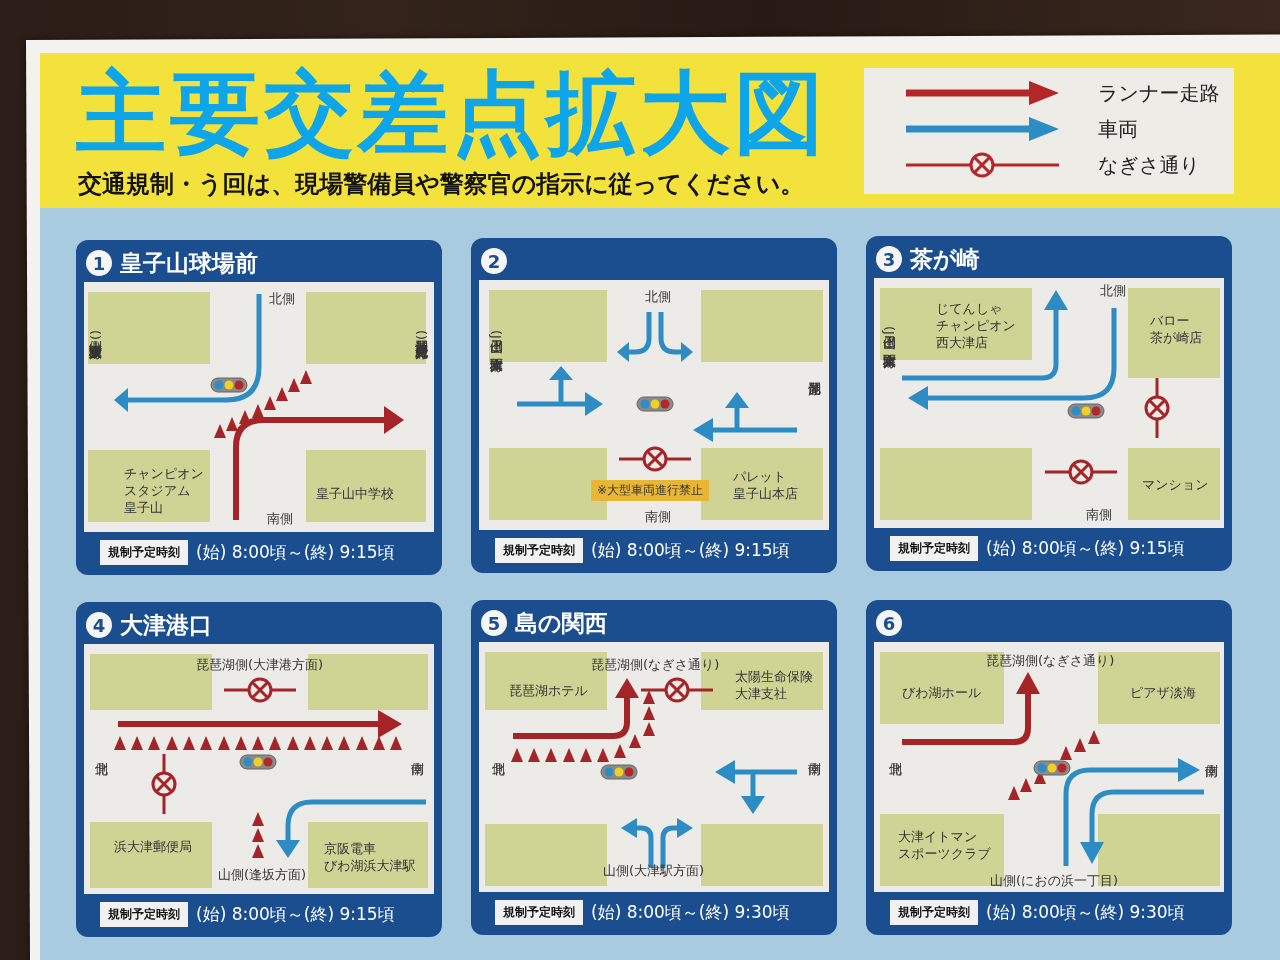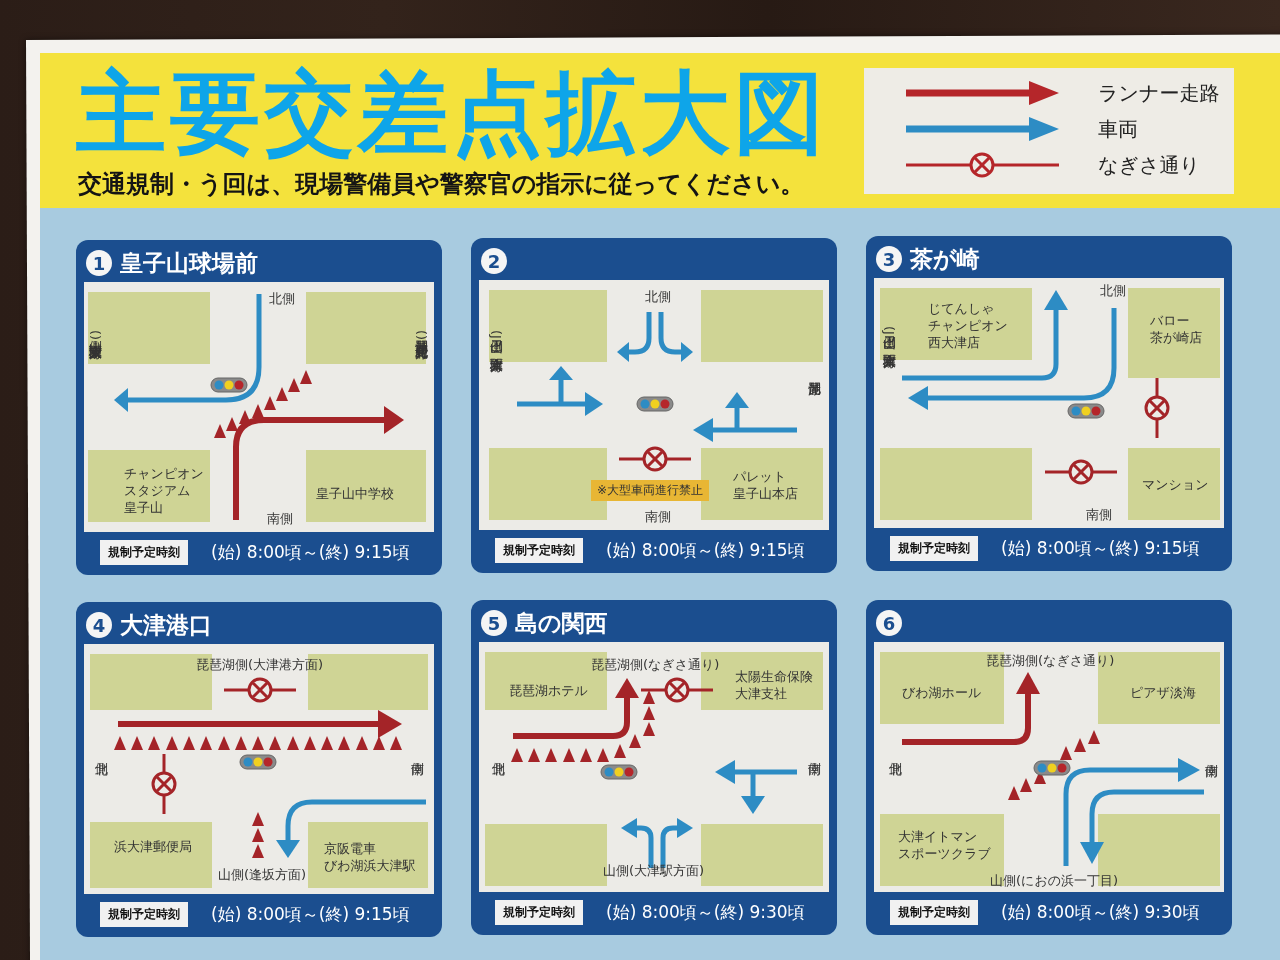--- a/index.html
+++ b/index.html
@@ -11,21 +11,21 @@
   .subtitle{position:absolute;left:78px;top:168px;font-size:24px;font-weight:bold;color:#141414;letter-spacing:0px;}
   .legend{position:absolute;left:864px;top:68px;width:370px;height:126px;background:#eeece6;}
   .legend-row{position:absolute;left:40px;height:34px;display:flex;align-items:center;}
   .legend-row .lbl{position:absolute;left:166px;font-size:20px;color:#222;white-space:nowrap;margin-left:28px;}
   .bluebg{position:absolute;left:40px;top:208px;width:1260px;height:760px;background:#a8cbe0;}
   .panel{position:absolute;width:366px;height:335px;background:#1b4e8f;border-radius:12px;}
   .panel .hdr{position:absolute;left:10px;top:6px;height:34px;display:flex;align-items:center;color:#fff;font-size:23px;font-weight:bold;}
   .panel .num{width:26px;height:26px;border-radius:50%;background:#f5f5f5;color:#1b4e8f;font-size:18px;font-weight:bold;display:flex;align-items:center;justify-content:center;margin-right:8px;}
   .panel .map{position:absolute;left:8px;top:42px;width:350px;height:250px;background:#ecebe7;overflow:hidden;}
   .panel .foot{position:absolute;left:24px;top:298px;height:28px;display:flex;align-items:center;}
-  .panel .foot .tag{background:#f1f1f1;color:#111;font-size:12px;font-weight:bold;padding:4px 8px;margin-right:23px;}
+  .panel .foot .tag{background:#f1f1f1;color:#111;font-size:12px;font-weight:bold;padding:4px 8px;margin-right:8px;}
   .panel .foot .time{color:#fff;font-size:17px;white-space:nowrap;}
   .blk{position:absolute;background:#cfd495;}
   .mtxt{position:absolute;font-size:13px;color:#333;line-height:17px;white-space:nowrap;}
   .vtxt{position:absolute;font-size:13px;color:#333;writing-mode:vertical-rl;line-height:14px;}
   .warn{position:absolute;background:#e8b634;color:#333;font-size:12px;padding:2px 6px;}
   svg.ov{position:absolute;left:0;top:0;}
 </style>
 </head>
 <body>
 
@@ -183,21 +183,21 @@
       <polygon points="170,32 182,12 194,32" fill="#2d8cc4"></polygon>
       <path d="M240,30 V90 Q240,120 210,120 H50" fill="none" stroke="#2d8cc4" stroke-width="5"></path>
       <polygon points="54,108 34,120 54,132" fill="#2d8cc4"></polygon>
       <use href="#sig" x="212" y="133"></use>
       <use href="#nov" x="283" y="130"></use>
       <use href="#noh" x="207" y="194"></use>
     </svg>
     <div class="mtxt" style="left:226px;top:4px;">北側</div>
     <div class="mtxt" style="left:212px;top:228px;">南側</div>
     <div class="vtxt" style="left:8px;top:48px;">山側(JR大津京駅方面)</div>
-    <div class="mtxt" style="left:54px;top:22px;white-space:pre;">じてんしゃ
+    <div class="mtxt" style="left:62px;top:22px;white-space:pre;">じてんしゃ
 チャンピオン
 西大津店</div>
     <div class="mtxt" style="left:276px;top:34px;white-space:pre;">バロー
 茶が崎店</div>
     <div class="mtxt" style="left:268px;top:198px;">マンション</div>
   </div>
   <div class="foot">
     <span class="tag">規制予定時刻</span>
     <span class="time">(始) 8:00頃～(終) 9:15頃</span>
   </div>

